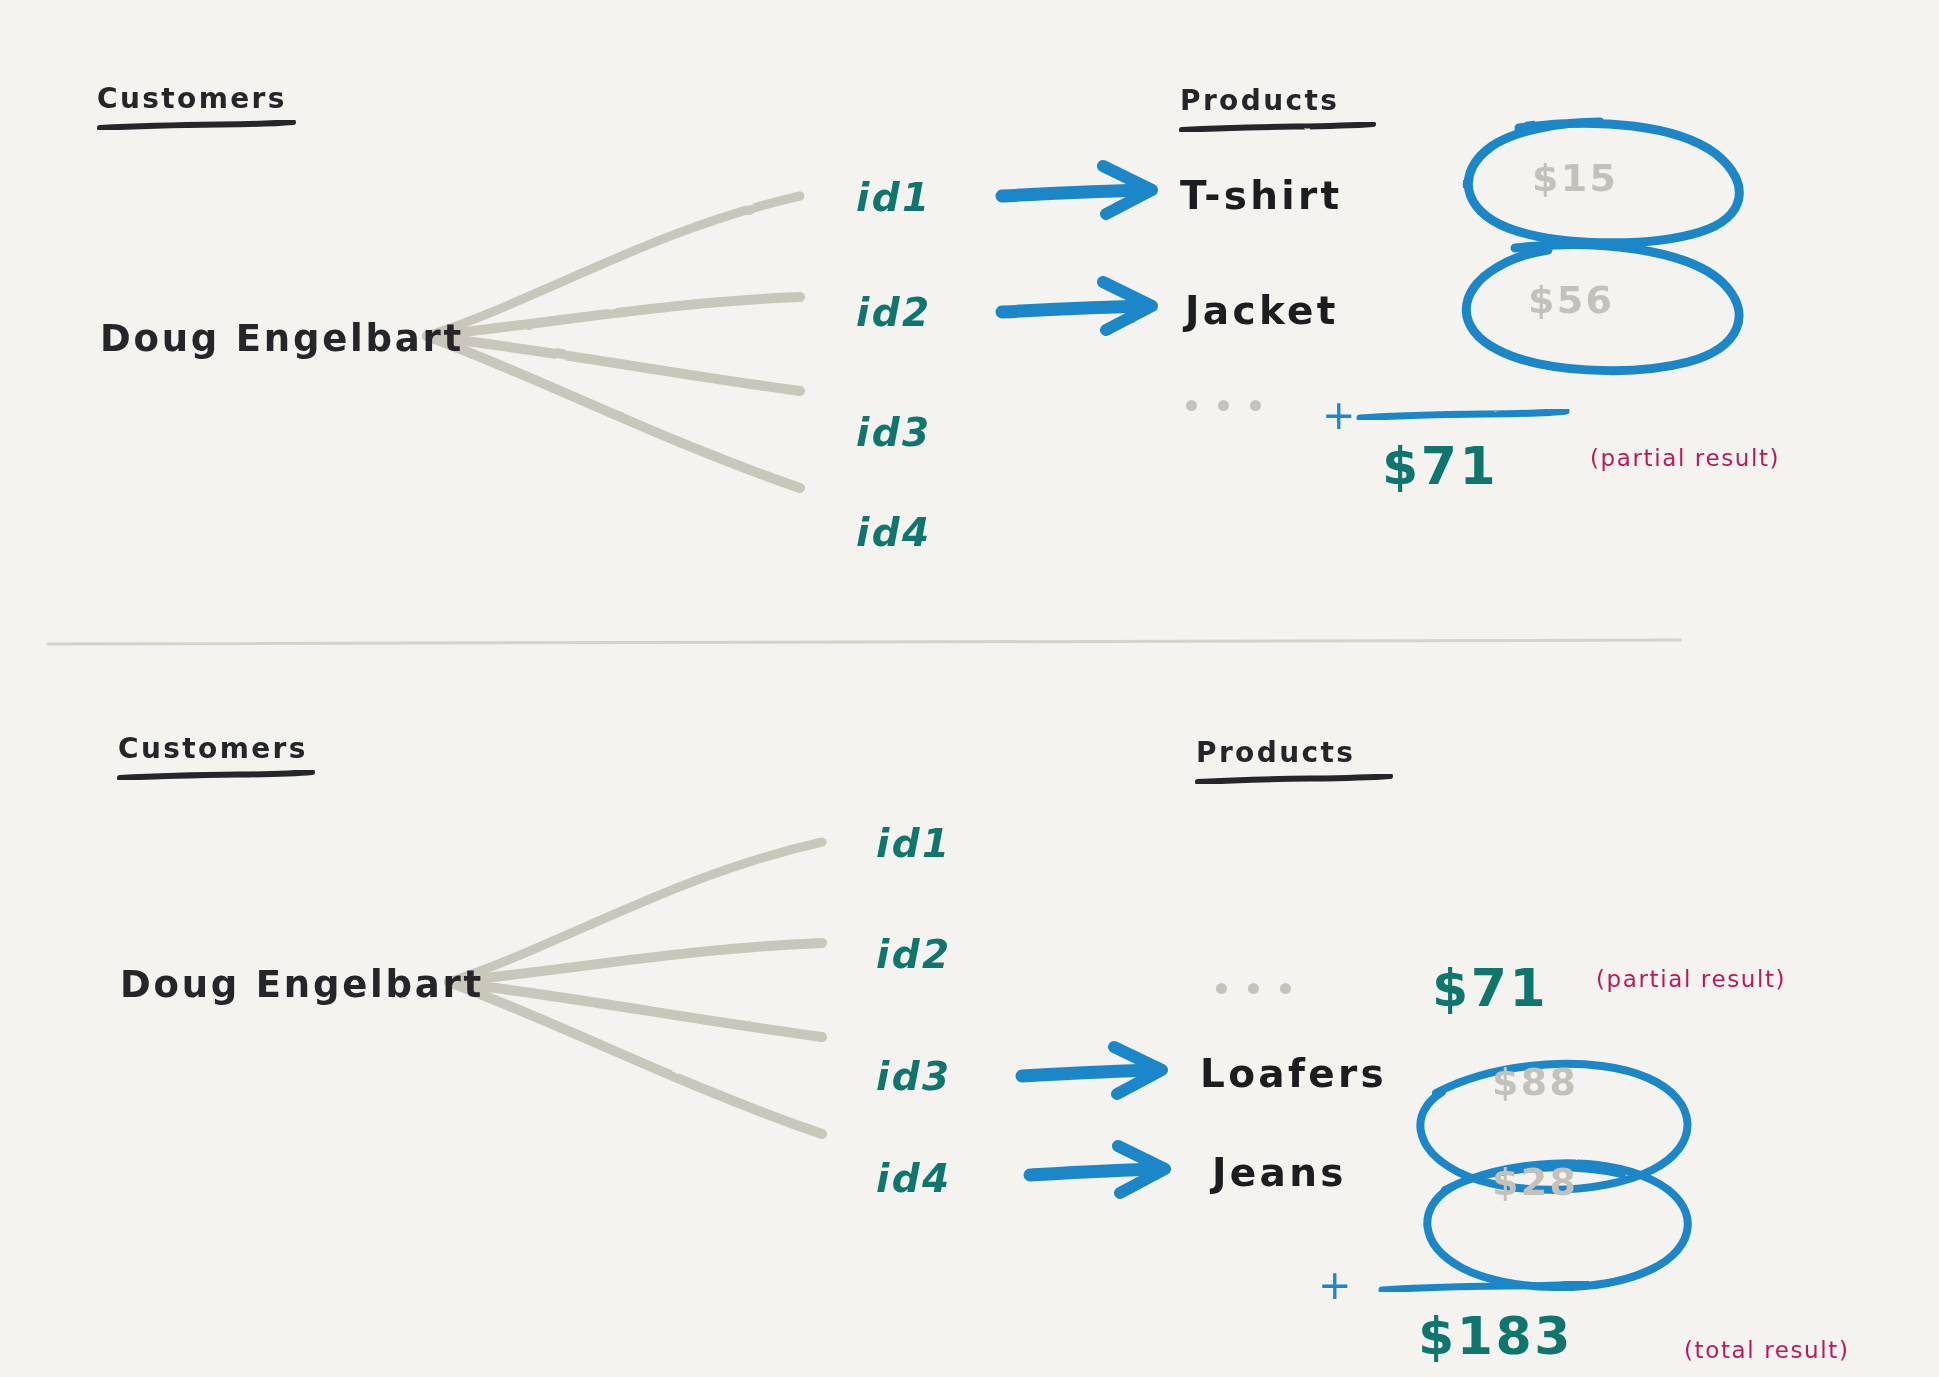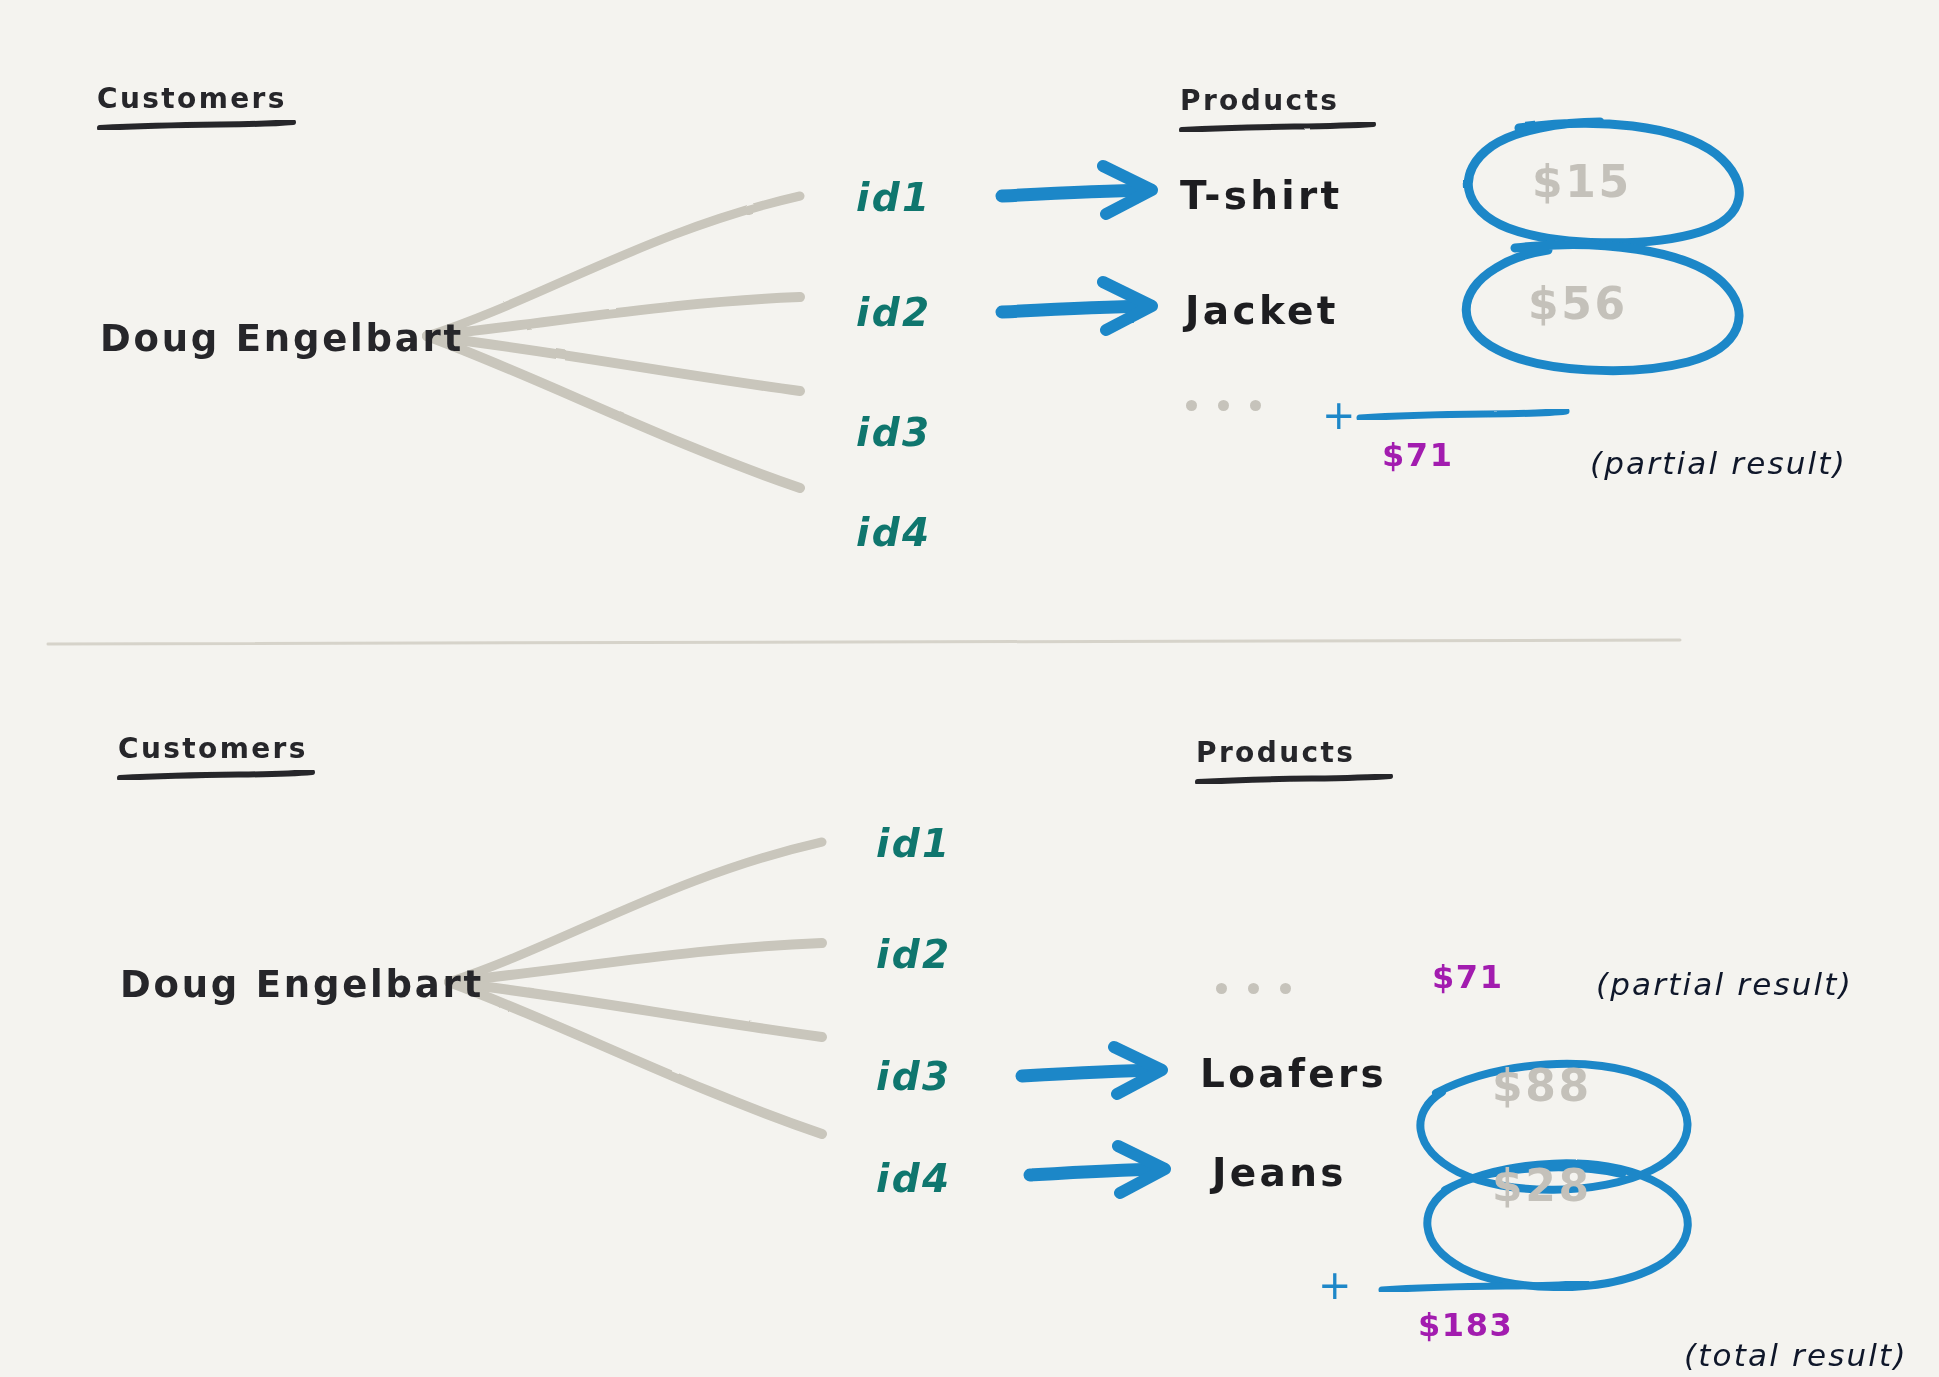--- a/index.html
+++ b/index.html
@@ -46,42 +46,41 @@
     color: #1d1d20;
   }
   .hand-id {
     font-size: 39px;
     font-weight: 700;
     letter-spacing: 0.06em;
     color: #0f766e;
     font-style: italic;
   }
   .hand-price-gray {
-    font-size: 44px;
+    font-size: 38px;
     font-weight: 700;
     letter-spacing: 0.06em;
     color: #c4c1ba;
   }
   .hand-sum-blue {
-    font-size: 32px;
+    font-size: 52px;
     font-weight: 700;
     letter-spacing: 0.05em;
-    color: #a21caf;
+    color: #0f766e;
   }
   .hand-plus {
     font-size: 40px;
     font-weight: 400;
     color: #1e87c8;
   }
   .hand-note {
-    font-size: 31px;
+    font-size: 23px;
     font-weight: 400;
     letter-spacing: 0.07em;
-    color: #0f172a;
-    font-style: italic;
+    color: #be185d;
   }
   .ellipsis-dots {
     display: flex;
     gap: 21px;
     align-items: center;
   }
   .ellipsis-dots i {
     display: block;
     width: 11px;
     height: 11px;

